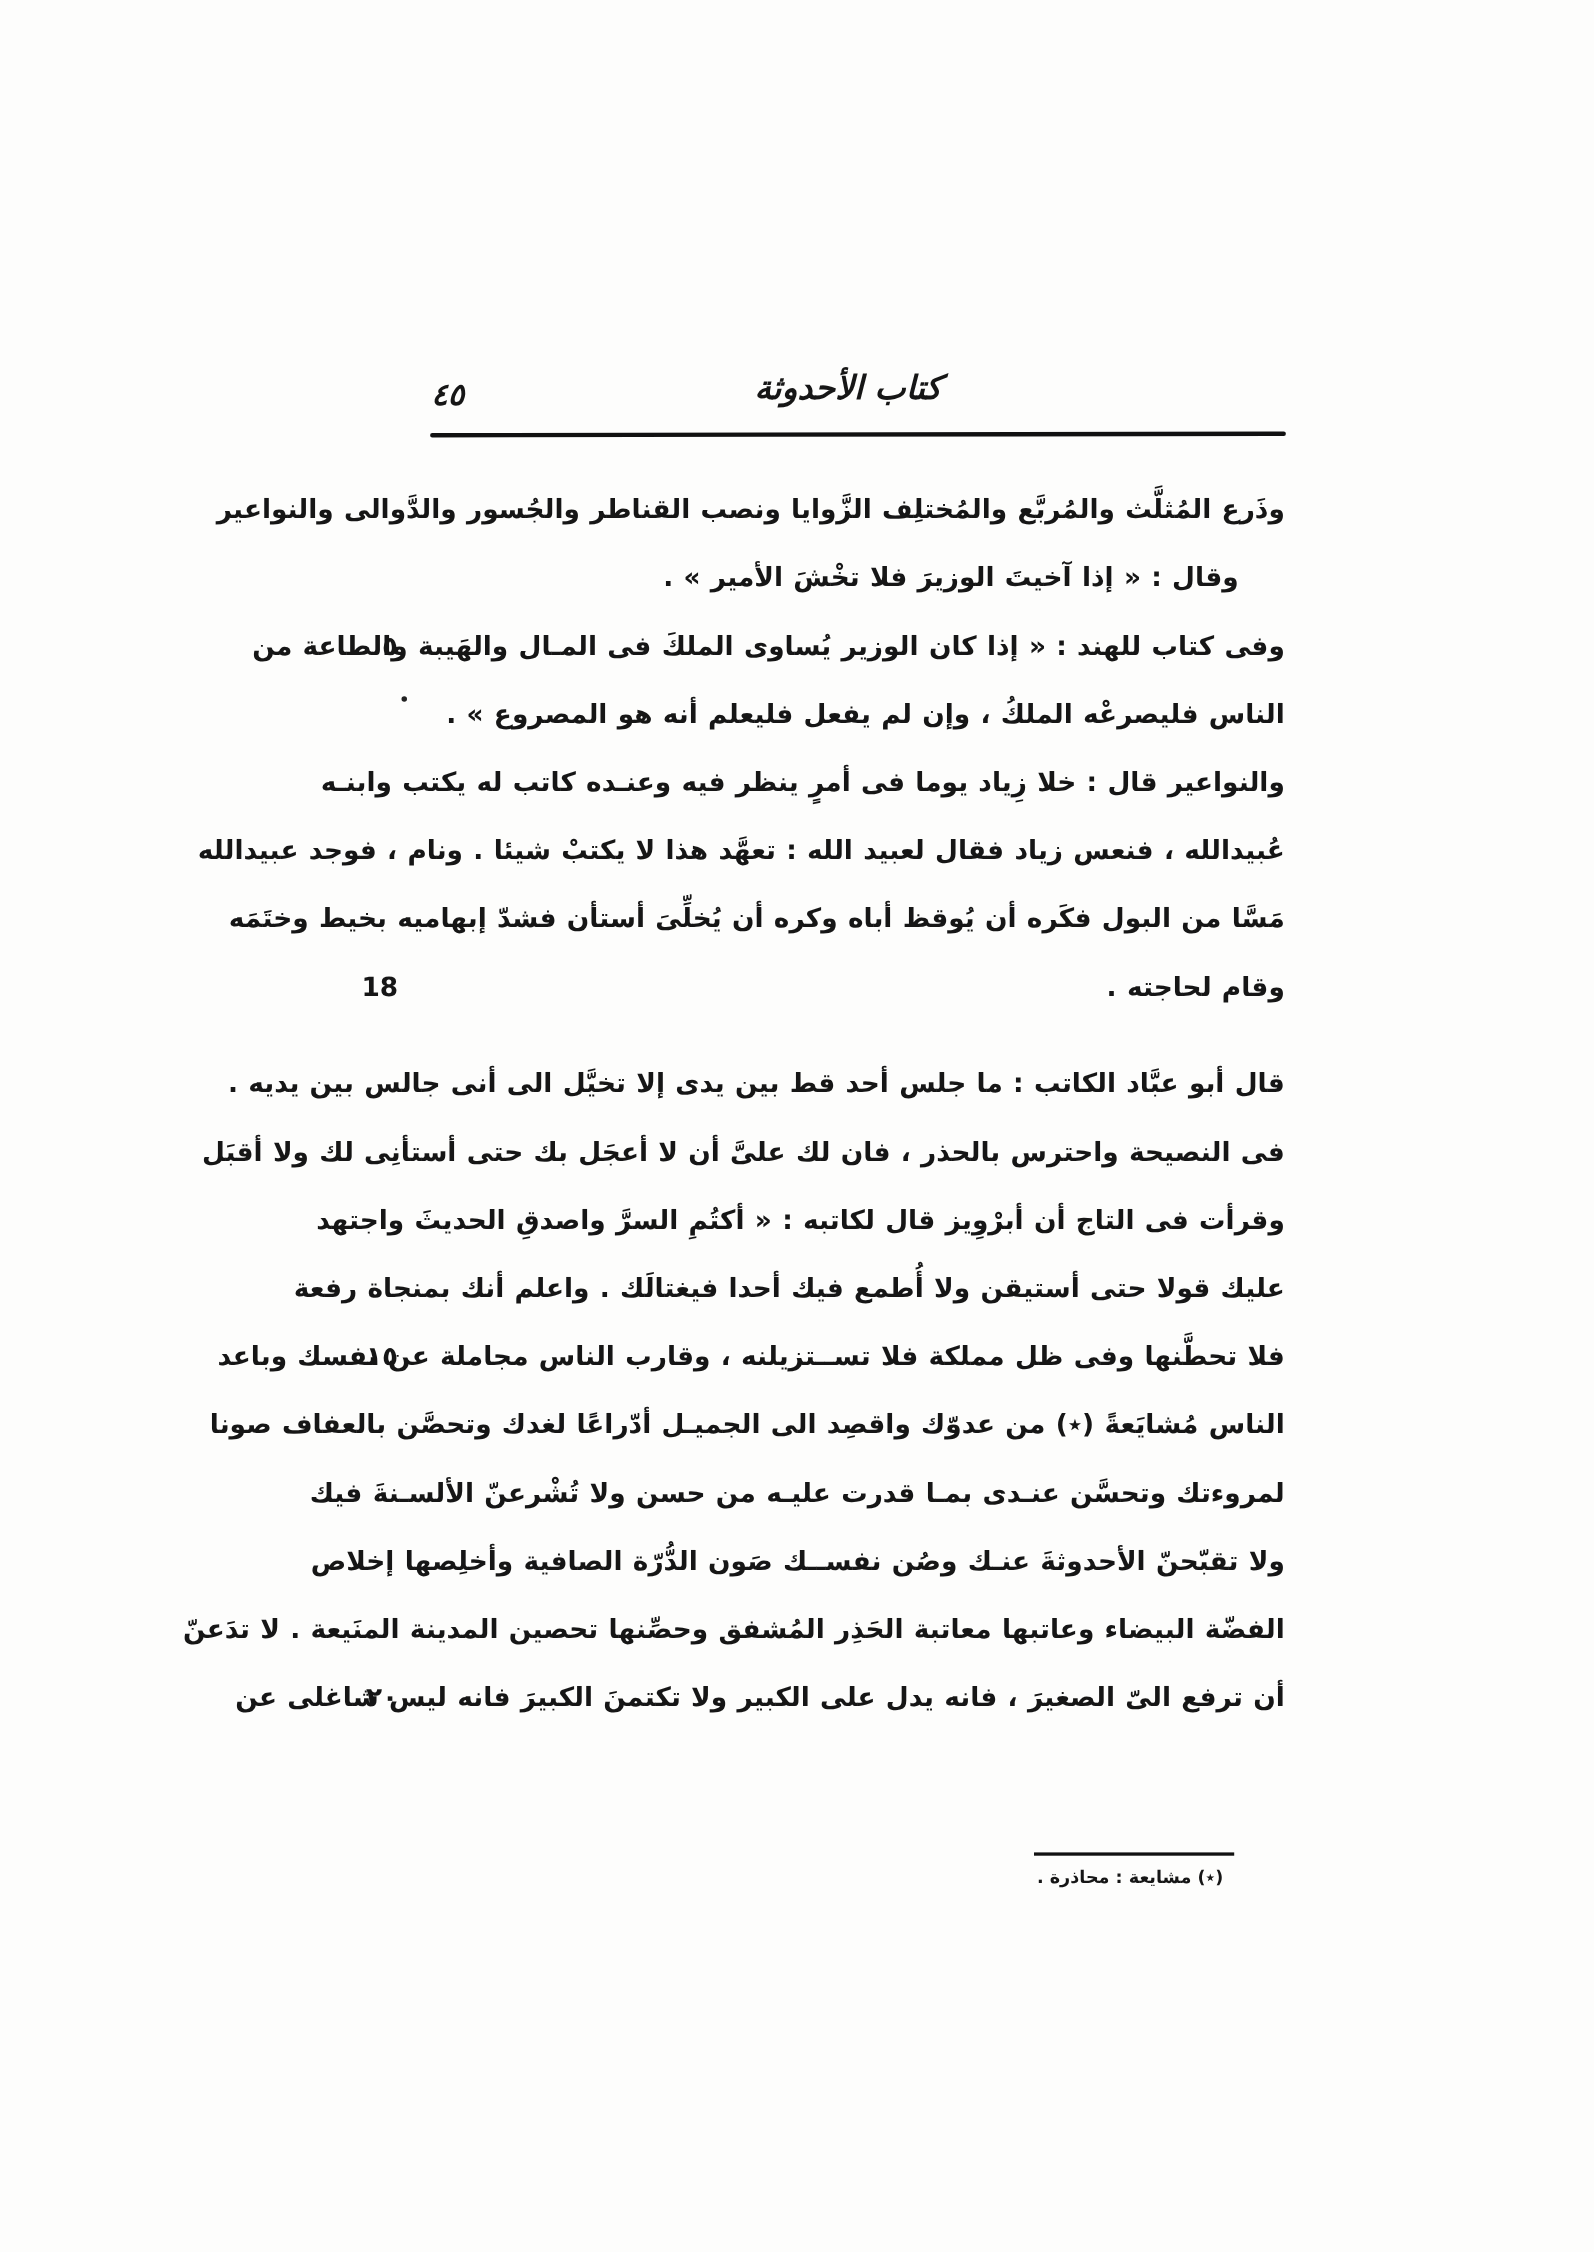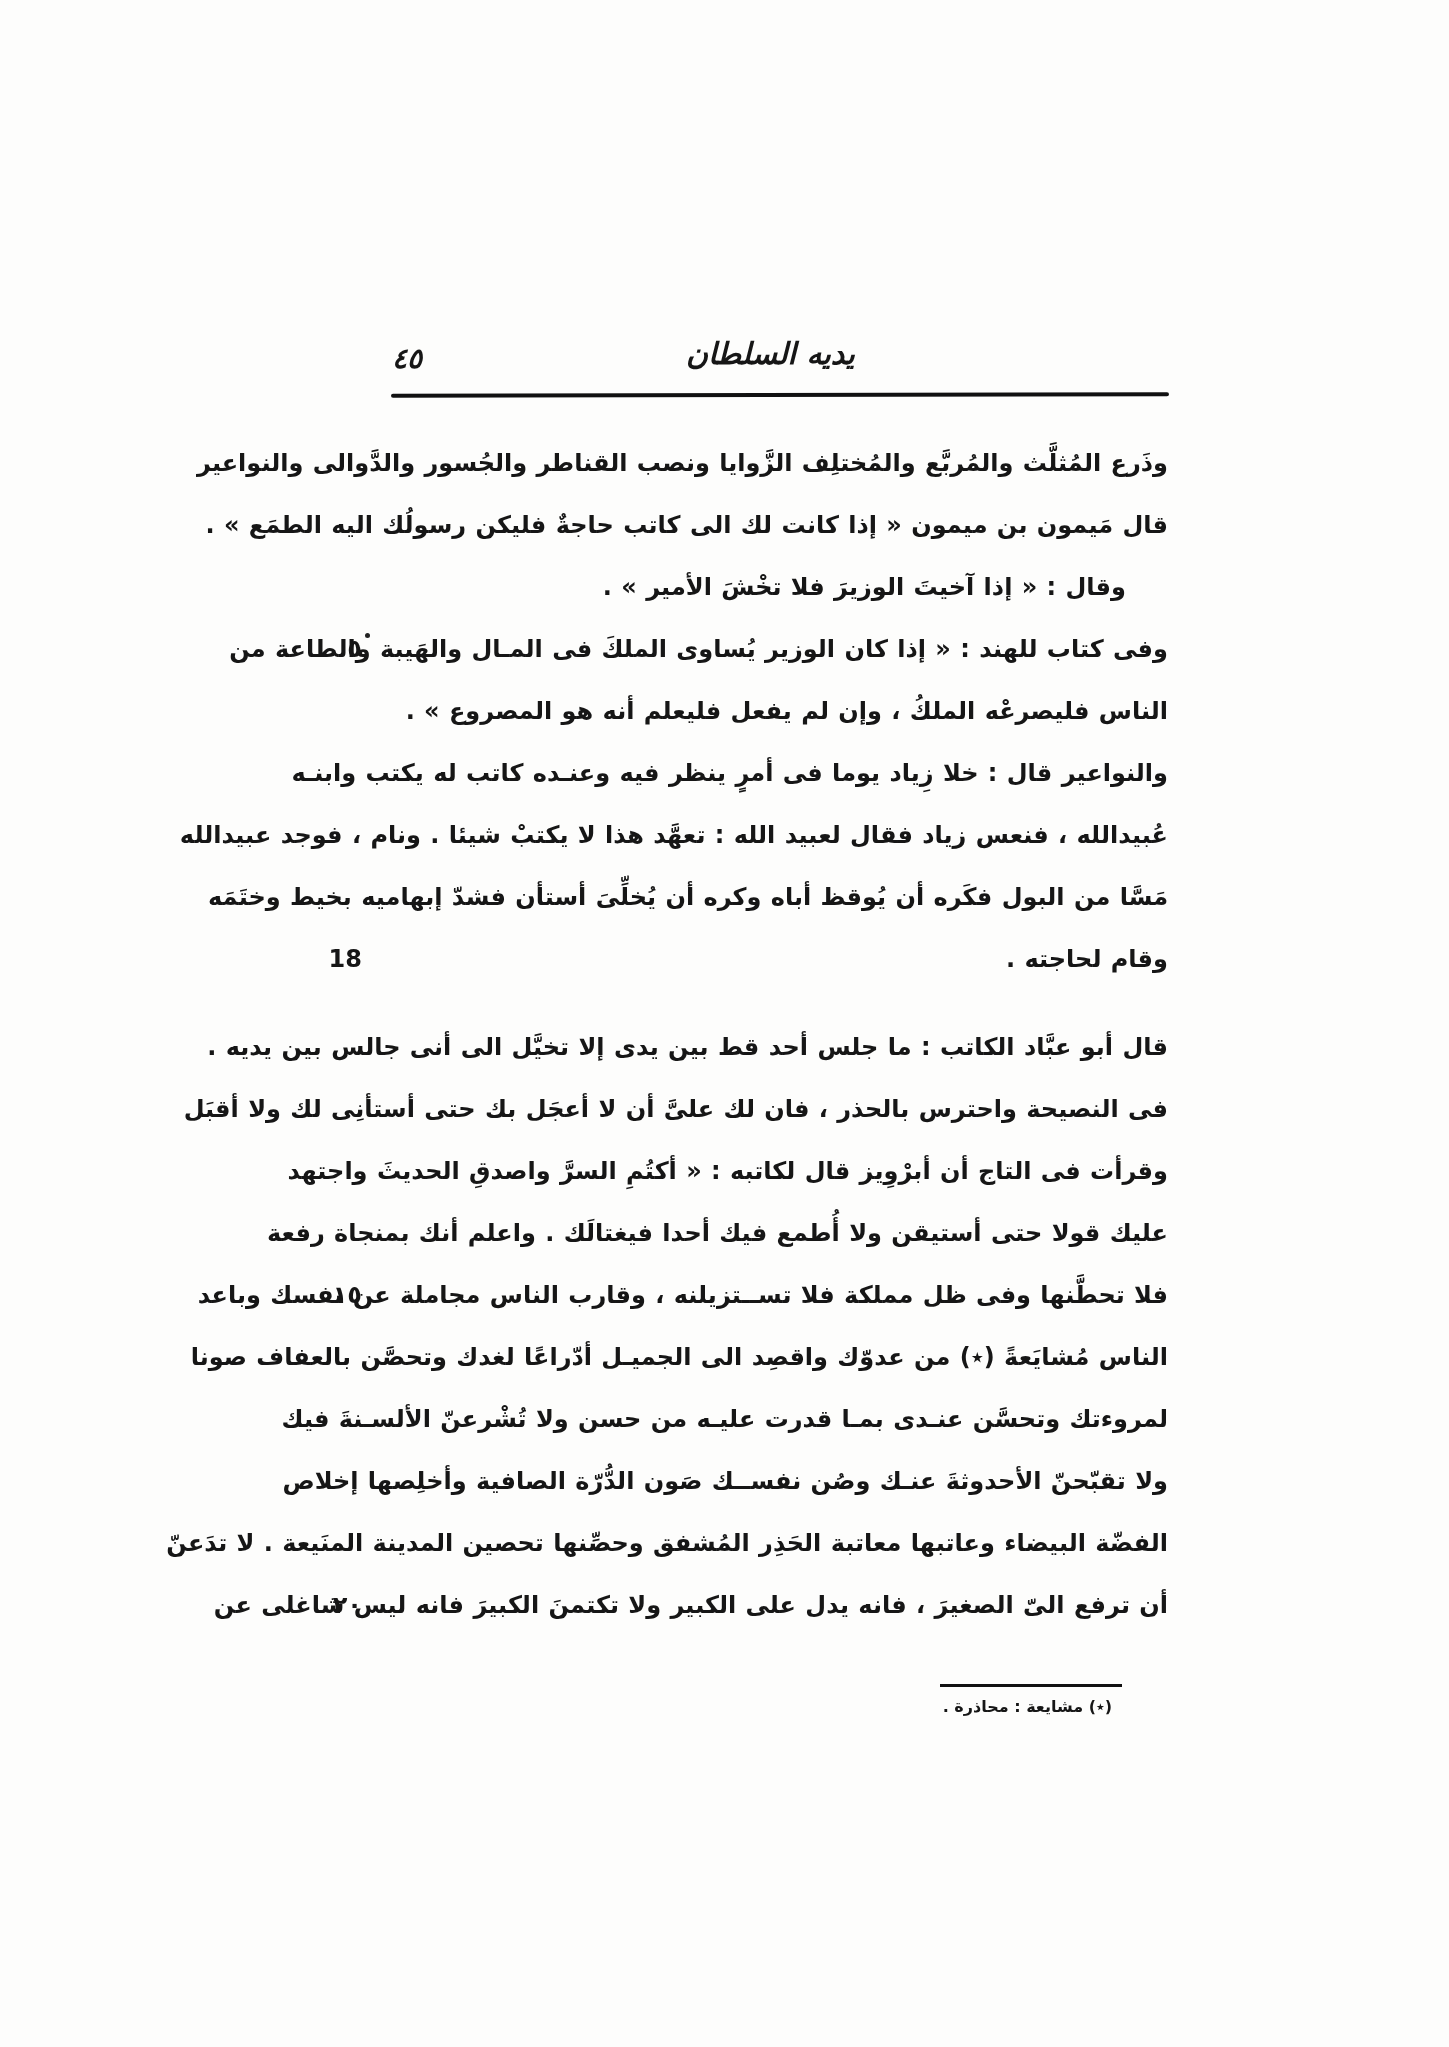--- a/index.html
+++ b/index.html
@@ -77,32 +77,28 @@
     background: #222;
   }
 </style>
 </head>
 <body>
 
 <div class="page">
 
   <header class="page-header">
     <span class="page-num">٤٥</span>
-    <span class="running-title">يديه السلطان</span>
+    <span class="running-title">كتاب الأحدوثة</span>
   </header>
   <div class="head-rule"></div>
 
   <main class="text-block" dir="rtl">
       <div class="line">
     
     <span>وذَرع المُثلَّث والمُربَّع والمُختلِف الزَّوايا ونصب القناطر والجُسور والدَّوالى والنواعير</span>
-  </div>
-      <div class="line">
-    
-    <span>قال مَيمون بن ميمون « إذا كانت لك الى كاتب حاجةٌ فليكن رسولُك اليه الطمَع » .</span>
   </div>
       <div class="line indent">
     
     <span>وقال : « إذا آخيتَ الوزيرَ فلا تخْشَ الأمير » .</span>
   </div>
       <div class="line">
     <span class="margin-num">٥</span>
     <span>وفى كتاب للهند : « إذا كان الوزير يُساوى الملكَ فى المـال والهَيبة والطاعة من</span>
   </div>
       <div class="line">

